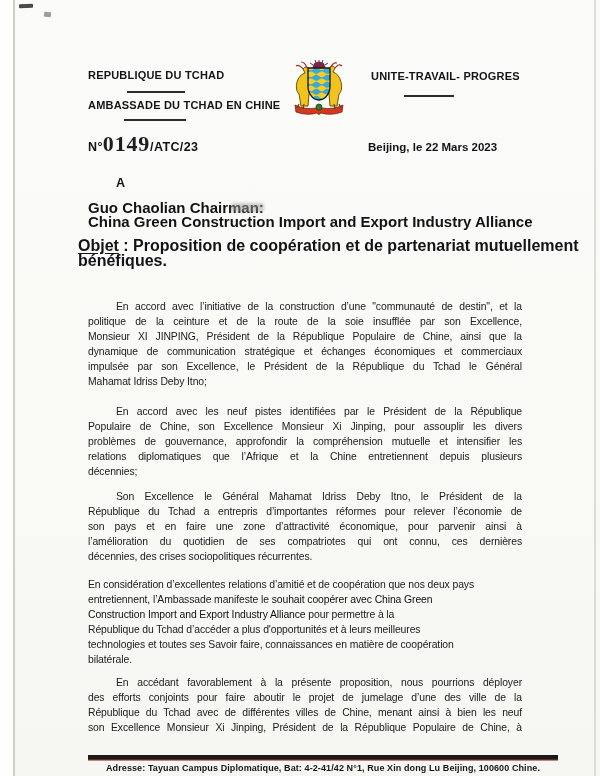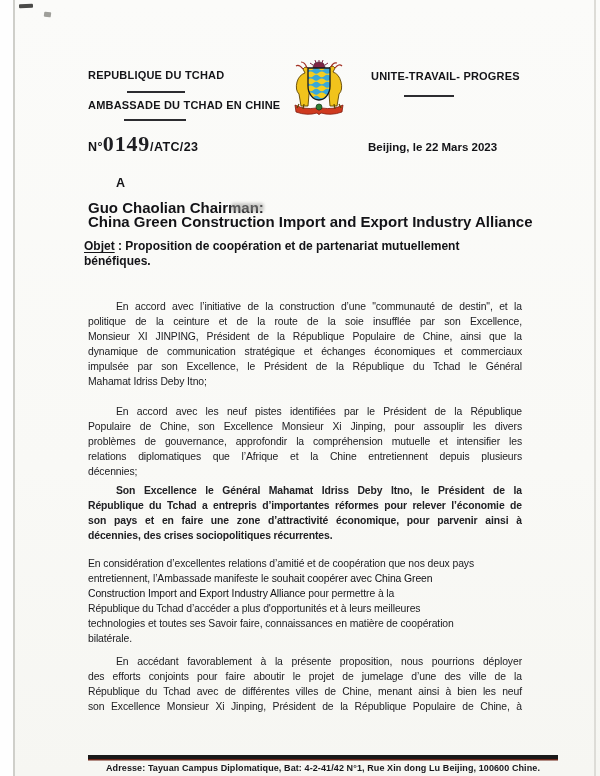--- a/index.html
+++ b/index.html
@@ -27,30 +27,30 @@
   
   .ref{position:absolute;left:88px;top:131px;display:flex;align-items:baseline;white-space:nowrap;}
   .ref-prefix,.ref-suffix{font-weight:bold;font-size:12.5px;letter-spacing:.4px;color:#131317;}
   .ref-number{font-family:"Liberation Serif",serif;font-weight:bold;font-size:22px;letter-spacing:.8px;}
   .date{position:absolute;left:368px;top:141px;font-weight:bold;font-size:11.5px;color:#131317;white-space:nowrap;}
   
   .salutation{position:absolute;left:116px;top:176px;font-weight:bold;font-size:12.5px;color:#131317;}
   .addressee{position:absolute;left:88px;top:201px;font-weight:bold;font-size:15px;line-height:14px;color:#131317;white-space:nowrap;}
   .smudge{position:absolute;left:231px;top:203px;width:33px;height:9px;background:rgba(158,158,154,.5);filter:blur(1.5px);border-radius:3px;}
   
-  .subject{position:absolute;left:84px;top:239px;font-weight:bold;font-size:12px;line-height:14.5px;color:#131317;white-space:nowrap;}
+  .subject{position:absolute;left:78px;top:239px;font-weight:bold;font-size:16px;line-height:14.5px;color:#131317;white-space:nowrap;}
   .subject .u{text-decoration:underline;text-underline-offset:2px;}
   
   .letter-body{position:absolute;left:88px;top:299px;width:434px;font-size:10.4px;line-height:15px;letter-spacing:-.1px;color:#202024;}
   .bline{text-align:left;}
   .bline.jl{text-align:justify;text-align-last:justify;}
   .bline.ind{text-indent:28px;}
   .b{font-weight:normal;color:#0f0f13;}
   .para.p2{margin-top:15px;}
-  .para.p3{margin-top:4px;font-weight:bold;}
+  .para.p3{margin-top:10px;}
   .para.p4{margin-top:13px;}
   .para.p5{margin-top:8px;}
   
   .footer-rule{position:absolute;left:88px;top:755px;width:470px;height:4px;background:#191919;box-shadow:0 1.5px 0 #6e2418;}
   .footer-address{position:absolute;left:88px;top:763px;width:470px;text-align:center;font-weight:bold;font-size:9px;letter-spacing:.1px;color:#17171b;white-space:nowrap;}
 </style>
 </head>
 <body>
 
 <div class="page">
@@ -136,20 +136,21 @@
         <div class="bline jl ind"><span>En accord avec les neuf pistes identifiées par le Président de la République</span></div>
         <div class="bline jl"><span>Populaire de Chine, son Excellence Monsieur Xi Jinping, pour assouplir les divers</span></div>
         <div class="bline jl"><span>problèmes de gouvernance, approfondir la compréhension mutuelle et intensifier les</span></div>
         <div class="bline jl"><span>relations diplomatiques que l’Afrique et la Chine entretiennent depuis plusieurs</span></div>
         <div class="bline"><span>décennies;</span></div>
       </div>
       <div class="para p3">
         <div class="bline jl ind"><span>Son Excellence le Général Mahamat Idriss Deby Itno, le Président de la</span></div>
         <div class="bline jl"><span>République du Tchad a entrepris d’importantes réformes pour relever l’économie de</span></div>
         <div class="bline jl"><span>son pays et en faire une zone d’attractivité économique, pour parvenir ainsi à</span></div>
+        <div class="bline jl"><span>l’amélioration du quotidien de ses compatriotes qui ont connu, ces dernières</span></div>
         <div class="bline"><span>décennies, des crises sociopolitiques récurrentes.</span></div>
       </div>
       <div class="para p4">
         <div class="bline"><span>En considération d’excellentes relations d’amitié et de coopération que nos deux pays</span></div>
         <div class="bline"><span>entretiennent, l’Ambassade manifeste le </span><span class="b">souhait coopérer avec  China Green</span></div>
         <div class="bline"><span class="b">Construction Import and Export Industry Alliance</span><span> pour permettre à la</span></div>
         <div class="bline"><span>République du Tchad d’accéder a plus d'opportunités et à leurs meilleures</span></div>
         <div class="bline"><span>technologies et toutes ses Savoir faire, connaissances en matière de coopération</span></div>
         <div class="bline"><span>bilatérale.</span></div>
       </div>

